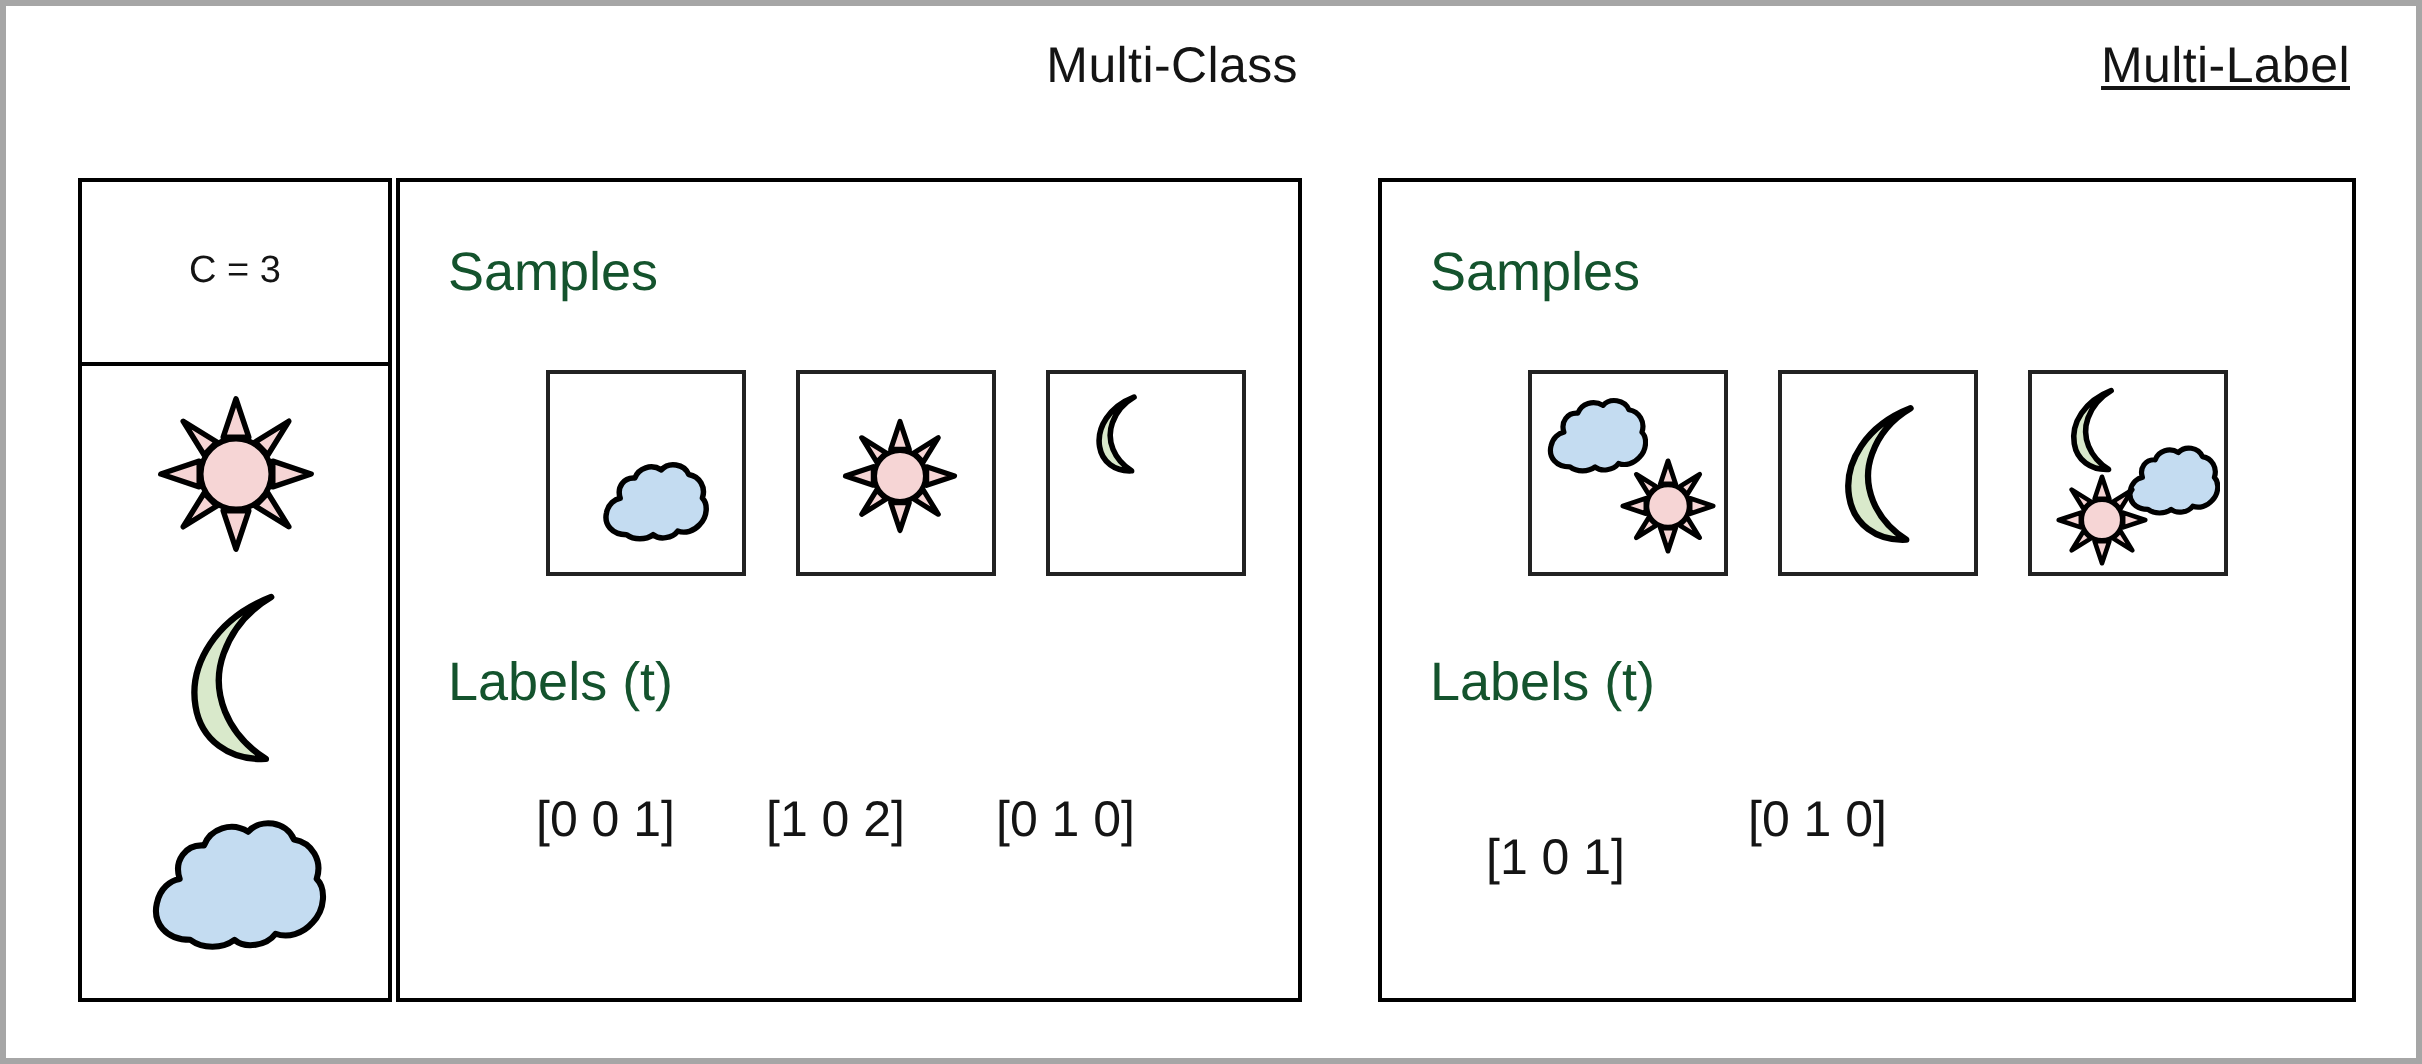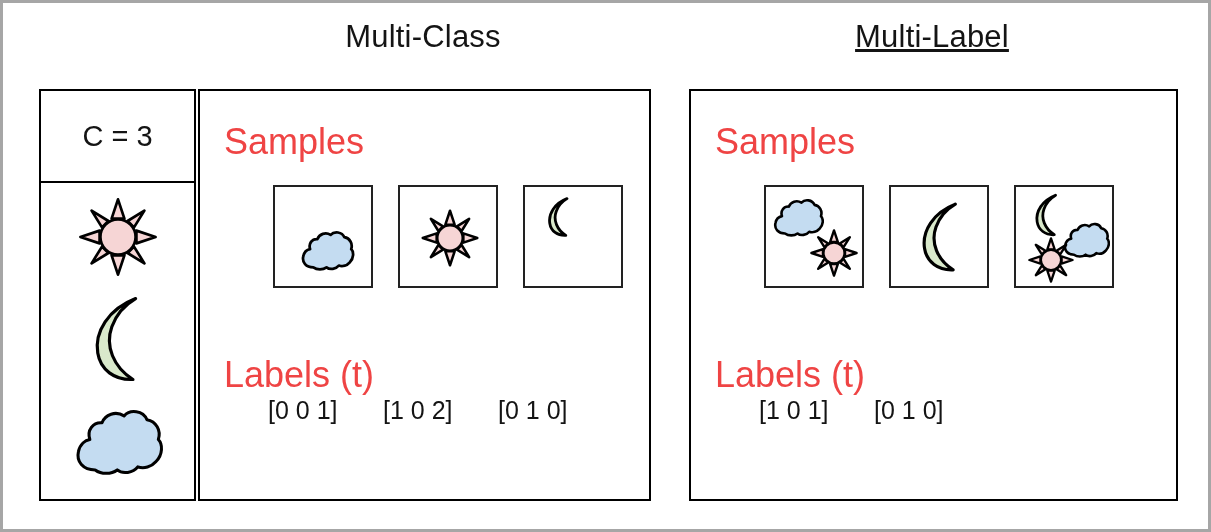--- a/index.html
+++ b/index.html
@@ -21,24 +21,24 @@
     width: 1211px;
     height: 532px;
     box-sizing: border-box;
     border: 3px solid #a6a6a6;
     background: #ffffff;
   }
 
   
   .panel-title {
     position: absolute;
-    font-size: 31px;
+    font-size: 25px;
     color: #141414;
     letter-spacing: 0.2px;
-    text-align: center;
+    text-align: right;
     white-space: nowrap;
   }
   #title-multiclass { left: 194px; top: 16px; width: 452px; }
   #title-multilabel { left: 686px; top: 16px; width: 486px; text-decoration: underline; }
 
   
   #sidebar {
     position: absolute;
     left: 36px; top: 86px;
     width: 157px; height: 412px;
@@ -51,21 +51,21 @@
     left: 0; top: 0;
     width: 100%;
     height: 92px;
     box-sizing: border-box;
     border-bottom: 2.5px solid #000000;
     display: flex;
     align-items: center;
     justify-content: center;
   }
   #class-count-label {
-    font-size: 29px;
+    font-size: 19px;
     color: #141414;
     white-space: nowrap;
   }
   #class-icon-stack {
     position: absolute;
     left: 0; top: 92px;
     width: 100%;
     height: 315px;
   }
   .class-icon-slot {
@@ -85,26 +85,26 @@
     position: absolute;
     box-sizing: border-box;
     border: 2.5px solid #000000;
     background: #ffffff;
   }
   #panel-multiclass { left: 195px; top: 86px; width: 453px; height: 412px; }
   #panel-multilabel { left: 686px; top: 86px; width: 489px; height: 412px; }
 
   .section-heading {
     position: absolute;
-    font-size: 36px;
-    color: #ef4444;
+    font-size: 27px;
+    color: #14532d;
     white-space: nowrap;
   }
   .samples-heading { left: 24px; top: 30px; }
-  .labels-heading  { left: 24px; top: 235px; margin-top: 28px; }
+  .labels-heading  { left: 24px; top: 235px; }
 
   
   .samples-row {
     position: absolute;
     top: 94px;
     height: 103px;
   }
   #mc-samples-row { left: 24px; width: 404px; }
   #ml-samples-row { left: 24px; width: 440px; }
 
@@ -144,21 +144,21 @@
     top: 0;
     width: 110px;
     text-align: left;
     font-size: 25px;
     color: #141414;
     white-space: nowrap;
   }
   #mc-label-0 { left: 44px; }
   #mc-label-1 { left: 159px; }
   #mc-label-2 { left: 274px; }
-  #ml-label-0 { left: 44px; }
+  #ml-label-0 { left: 28px; margin-top: 19px; }
   #ml-label-1 { left: 159px; }
   #ml-label-2 { left: 274px; }
 </style>
 </head>
 <body>
 
 <div id="figure">
 
   <div class="panel-title" id="title-multiclass">Multi-Class</div>
   <div class="panel-title" id="title-multilabel">Multi-Label</div>

